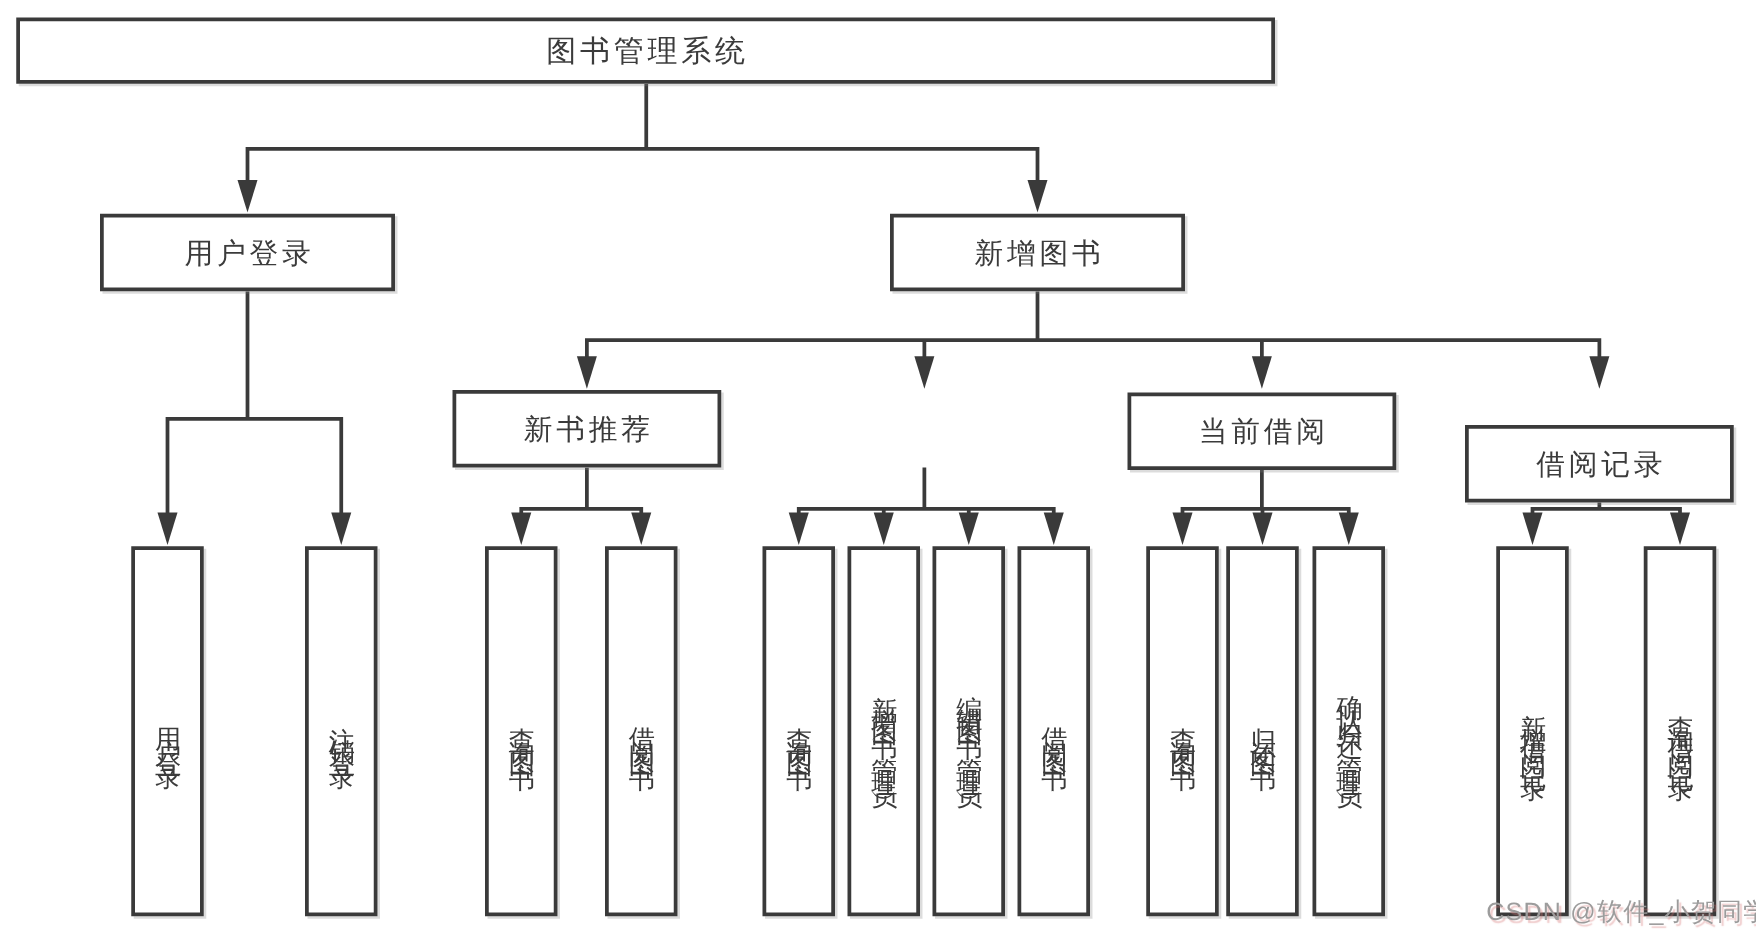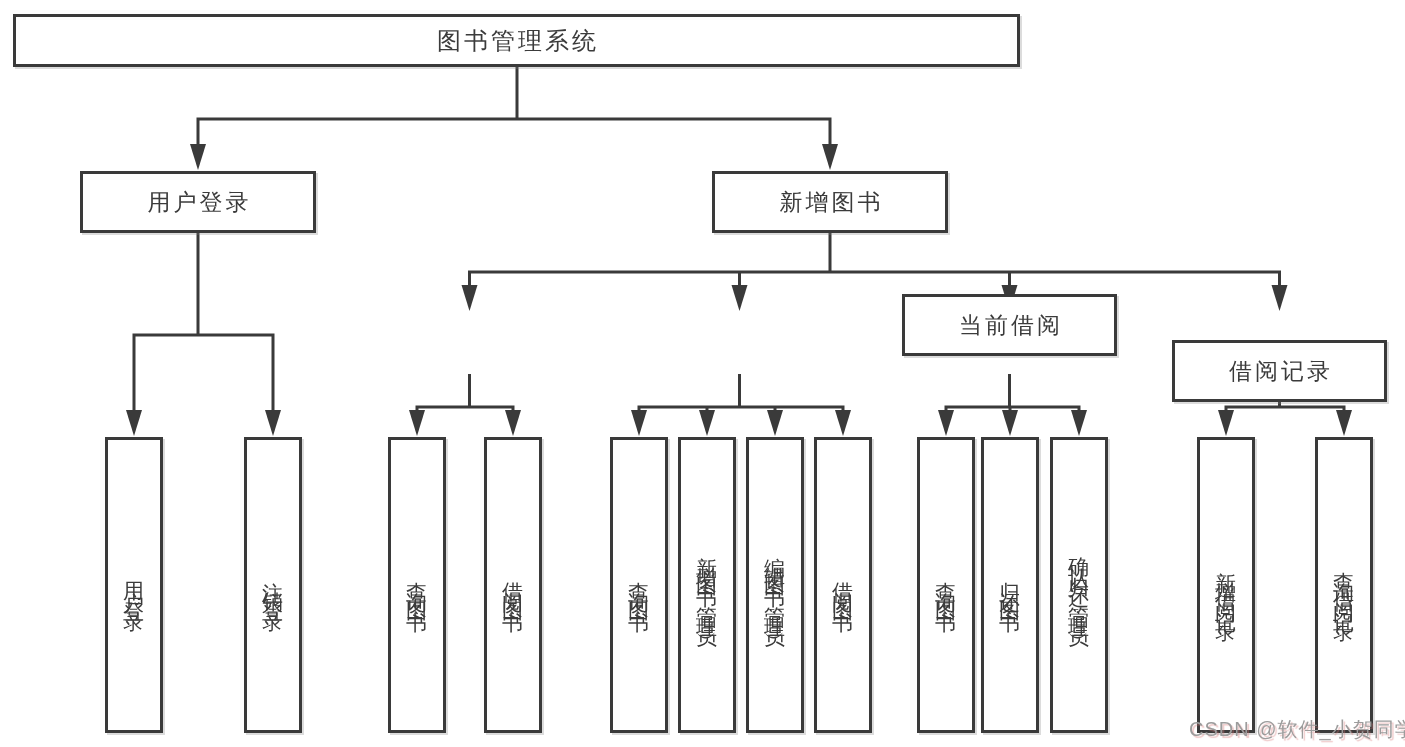--- a/index.html
+++ b/index.html
@@ -49,21 +49,21 @@
     letter-spacing: 10px;
     line-height: 1;
     white-space: nowrap;
   }
   
   .n-root { left: 13px;   top: 14px;  width: 1007px; height: 53px; }
   .n-l2a  { left: 80px;   top: 171px; width: 236px;  height: 62px; }
   .n-l2b  { left: 712px;  top: 171px; width: 236px;  height: 62px; }
   .n-l3a  { left: 362px;  top: 312px; width: 215px;  height: 62px; }
   .n-l3b  { left: 632px;  top: 312px; width: 215px;  height: 62px; }
-  .n-l3c  { left: 902px;  top: 294px; width: 215px;  height: 62px; }
+  .n-l3c  { left: 902px;  top: 314px; width: 215px;  height: 62px; }
   .n-l3d  { left: 1172px; top: 312px; width: 215px;  height: 62px; margin-top: 28px; }
   .leaf   { top: 437px; width: 58px; height: 296px; }
   .n-g1a { left: 105px; }  .n-g1b { left: 244px; }
   .n-g2a { left: 388px; }  .n-g2b { left: 484px; }
   .n-g3a { left: 610px; }  .n-g3b { left: 678px; }
   .n-g3c { left: 746px; }  .n-g3d { left: 814px; }
   .n-g4a { left: 917px; }  .n-g4b { left: 981px; }
   .n-g4c { left: 1050px; }
   .n-g5a { left: 1197px; } .n-g5b { left: 1315px; }
   
@@ -145,20 +145,23 @@
     <span>图书管理系统</span>
   </div>
 
   <div class="node h n-l2a">
     <span>用户登录</span>
   </div>
   <div class="node h n-l2b">
     <span>新增图书</span>
   </div>
 
+  <div class="node h n-l3a">
+    <span>新书推荐</span>
+  </div>
   <div class="node h n-l3c">
     <span>当前借阅</span>
   </div>
   <div class="node h n-l3d">
     <span>借阅记录</span>
   </div>
 
   <div class="node v leaf n-g1a">
     <span class="vtext">用户登录</span>
   </div>

